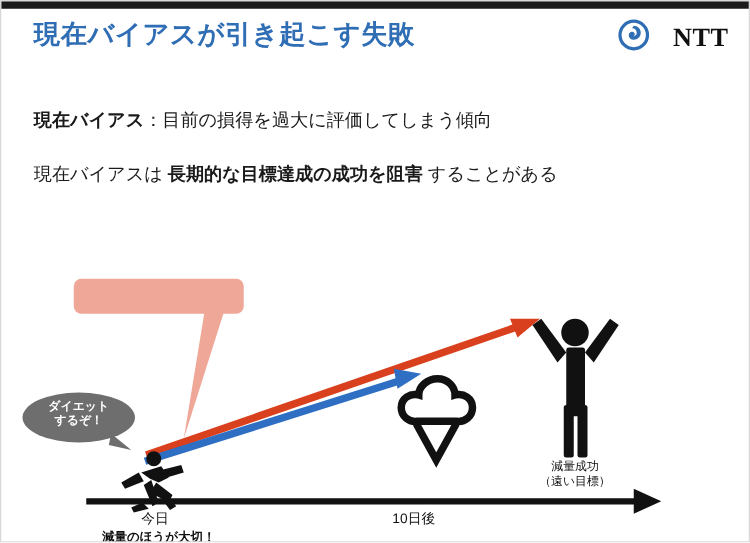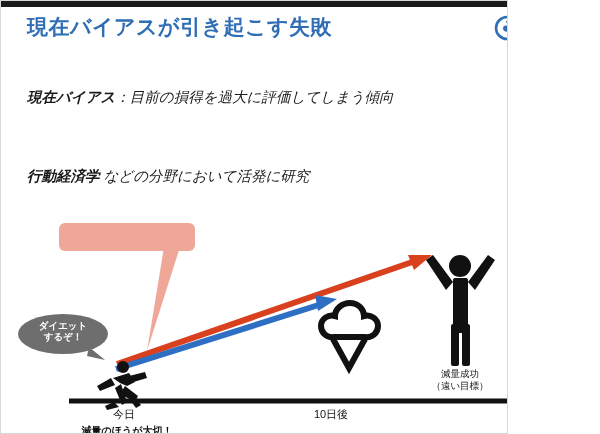--- a/index.html
+++ b/index.html
@@ -5,21 +5,21 @@
   html, body {
     margin: 0;
     padding: 0;
     background: #ffffff;
   }
   body {
     font-family: "Liberation Sans", "DejaVu Sans", sans-serif;
   }
   #slide {
     position: relative;
-    width: 508px;
+    width: 600px;
     height: 434px;
     background: #ffffff;
     overflow: hidden;
     box-sizing: border-box;
     border: 1px solid #d8d8d8;
   }
   
   #top-bar {
     position: absolute;
     left: 0; top: 0;
@@ -61,21 +61,20 @@
     line-height: 1;
   }
   
   .body-line {
     position: absolute;
     left: 26px;
     font-size: 14.5px;
     color: #1a1a1a;
     white-space: nowrap;
     line-height: 1.2;
-    font-style: italic;
   }
   .body-line .b { font-weight: bold; }
   #line1 { top: 88px; }
   #line2 { top: 131px; }
   #line3 { top: 167px; }
   
   #diagram {
     position: absolute;
     left: 0;
     top: 205px;
@@ -134,24 +133,24 @@
         </svg>
       </span>
       <span id="logo-text">NTT</span>
     </div>
   </div>
 
   <div class="body-line" id="line1">
     <span class="b">現在バイアス</span><span>：目前の損得を過大に評価してしまう傾向</span>
   </div>
 
-
-  <div class="body-line" id="line3">
-    <span class="b">行動経済学</span><span> などの分野において活発に研究</span>
-  </div>
+  <div class="body-line" id="line2">
+    <span>現在バイアスは </span><span class="b">長期的な目標達成の成功を阻害</span><span> することがある</span>
+  </div>
+
 
   <div id="diagram">
     <svg width="600" height="229" viewBox="0 0 600 229">
 
       <g>
         <path d="M163 41 L185 22 L146 145 Z" fill="#efa898"></path>
         <rect x="58" y="17" width="136" height="28" rx="6" ry="6" fill="#efa898"></rect>
       </g>
 
       <g>

